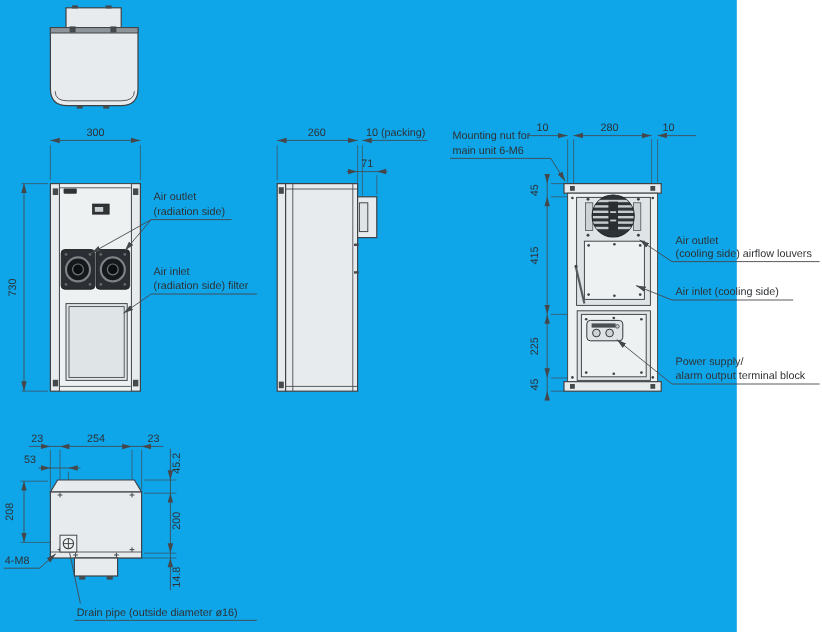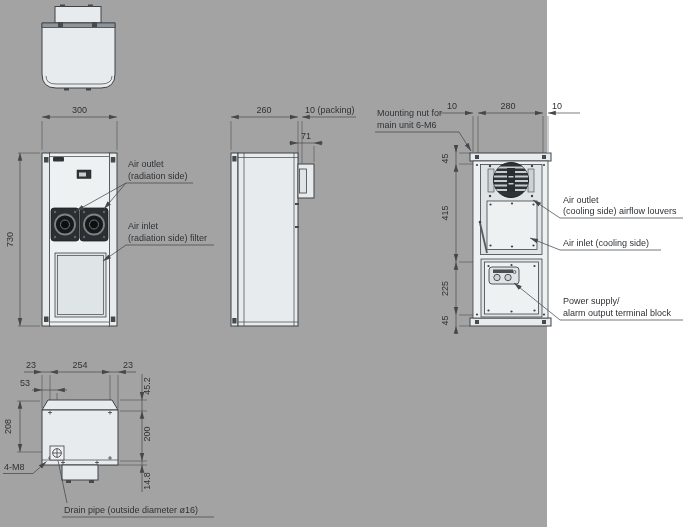--- a/index.html
+++ b/index.html
@@ -1,16 +1,16 @@
 <!DOCTYPE html>
 <html><head>
 <meta charset="utf-8">
 <style>
   html,body{margin:0;padding:0;background:#ffffff;}
-  .stage{width:547px;height:527px;position:relative;background:#a3a3a3;}
+  .stage{width:614px;height:527px;position:relative;background:#0ea5e9;}
   svg{display:block;}
   .t{font-family:"Liberation Sans",sans-serif;font-size:9px;fill:#2f3235;}
   .fillA{fill:#e8ebed;stroke:#3f4245;stroke-width:1;}
   .fillB{fill:#eef1f2;stroke:#3f4245;stroke-width:0.8;}
   .fillC{fill:#dfe4e7;stroke:#3f4245;stroke-width:0.8;}
   .ol{fill:none;stroke:#3f4245;stroke-width:0.7;}
   .dim{stroke:#45484b;stroke-width:0.7;fill:none;}
   .ext{stroke:#45484b;stroke-width:0.55;fill:none;}
   .ldr{stroke:#45484b;stroke-width:0.75;fill:none;}
   .screw{fill:#3f4245;}

